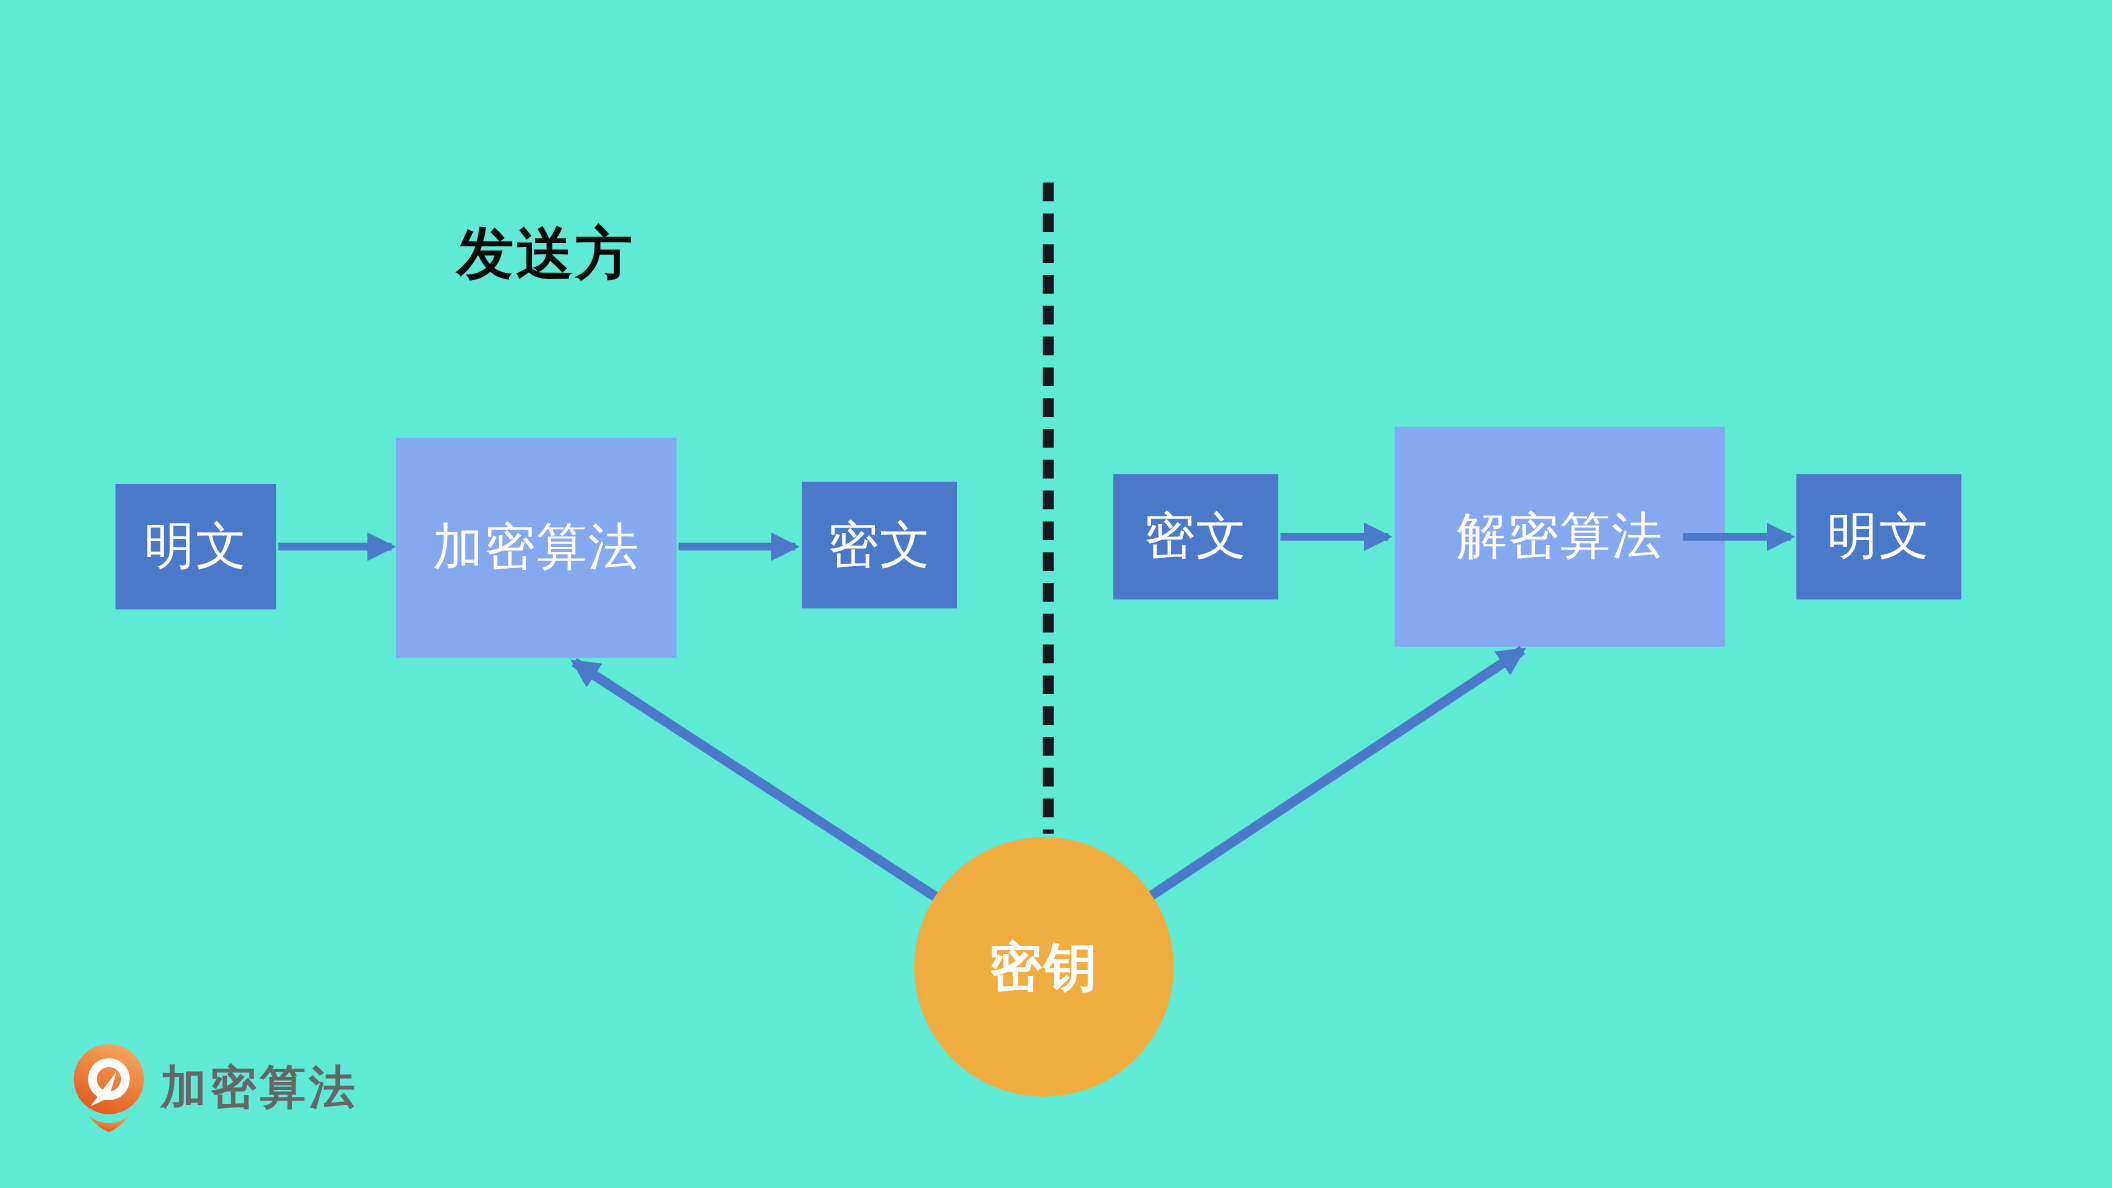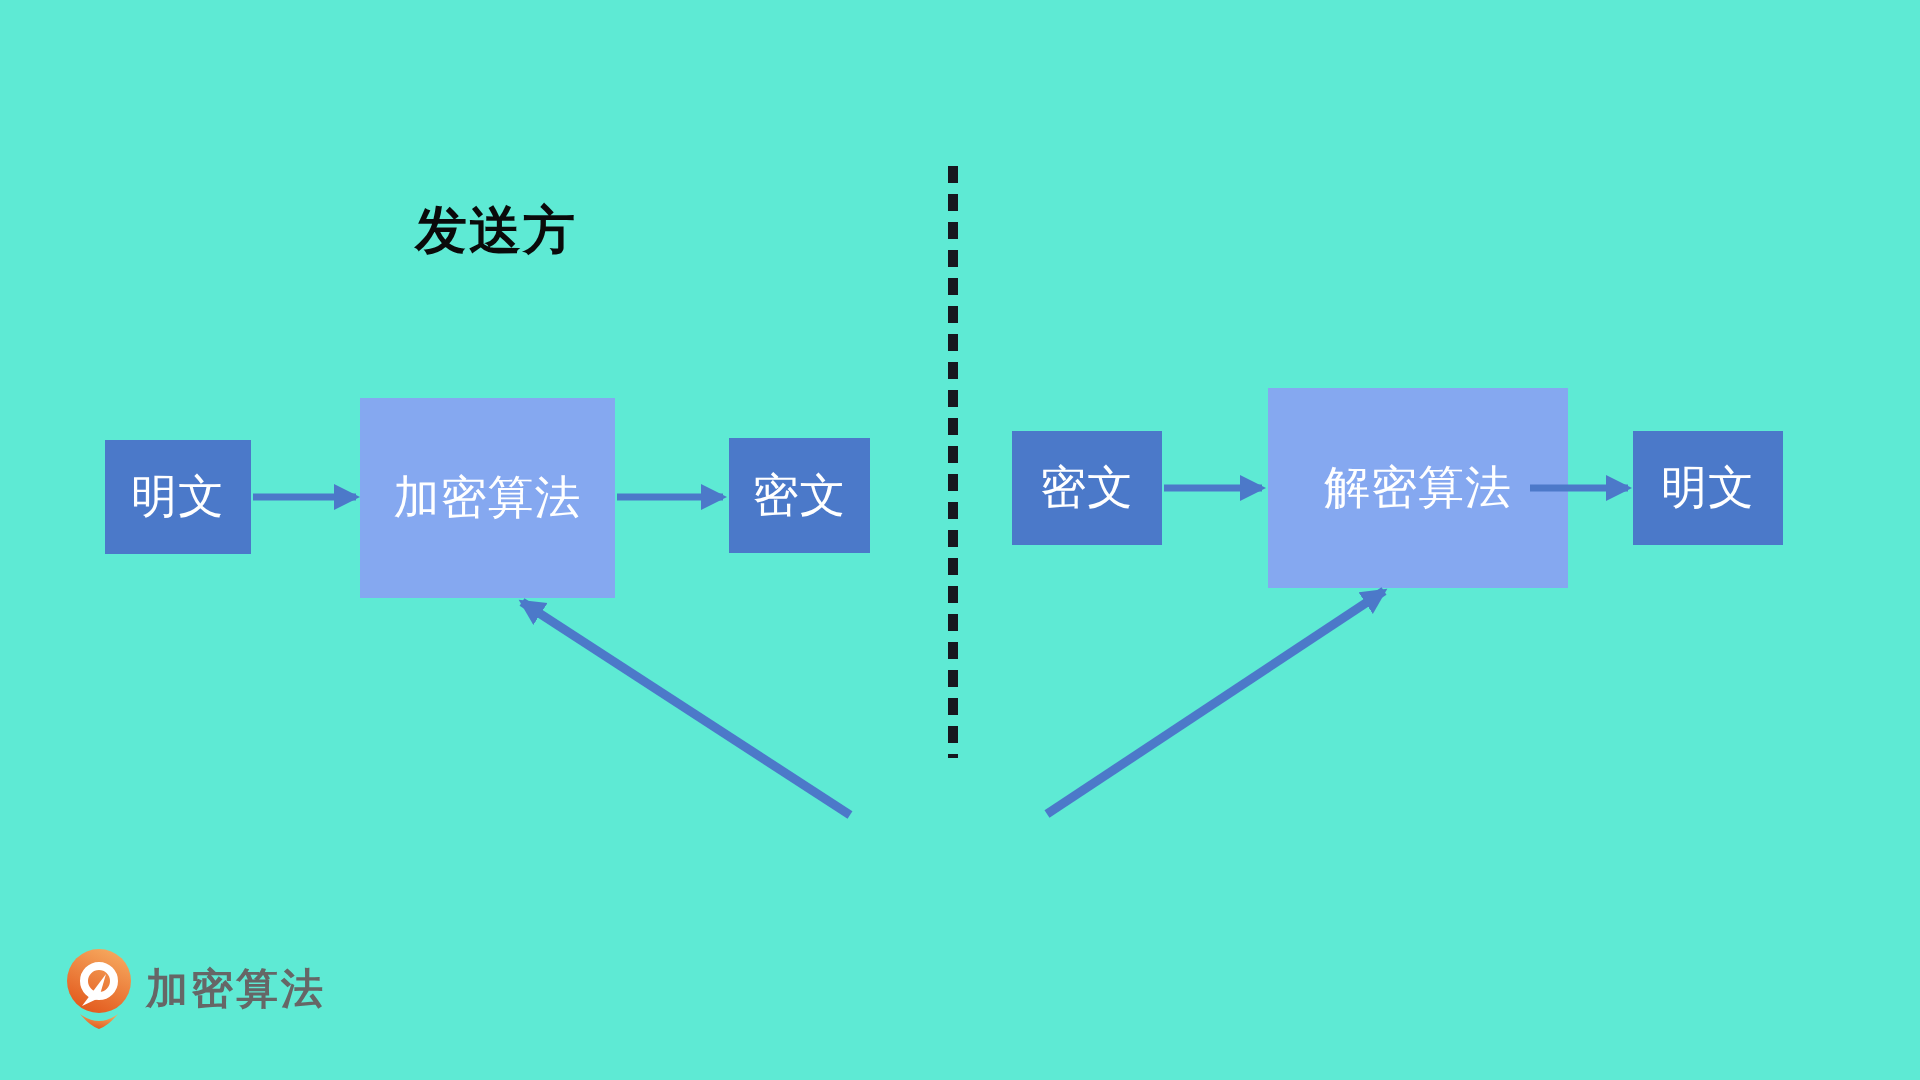--- a/index.html
+++ b/index.html
@@ -72,20 +72,23 @@
   <div class="section-title title-left">发送方</div>
 
   <div class="node node-dark n-plain-l">明文</div>
   <div class="node node-light n-enc">加密算法</div>
   <div class="node node-dark n-cipher-l">密文</div>
 
   <div class="node node-dark n-cipher-r">密文</div>
   <div class="node node-light n-dec">解密算法</div>
   <div class="node node-dark n-plain-r">明文</div>
 
+  <div class="key-circle">
+    <span>密钥</span>
+  </div>
 
   <div class="logo">
     <svg width="66" height="82" viewBox="0 0 66 82">
       <defs>
         <linearGradient id="lg" x1="0.7" y1="0" x2="0.25" y2="1">
           <stop offset="0" stop-color="#f6a85e"></stop>
           <stop offset="1" stop-color="#e2571b"></stop>
         </linearGradient>
       </defs>
       <circle cx="33" cy="33" r="32" fill="url(#lg)"></circle>

